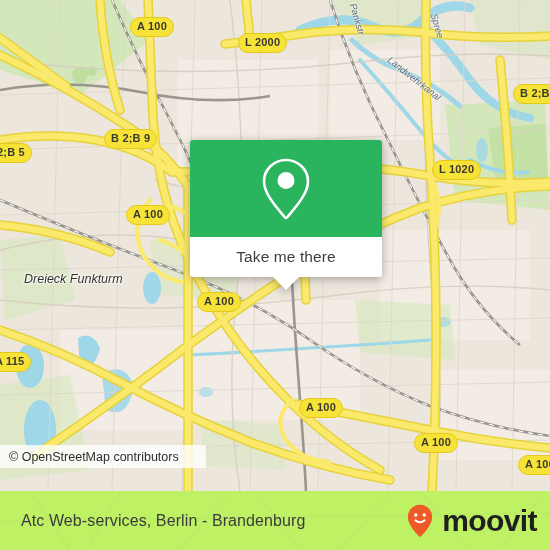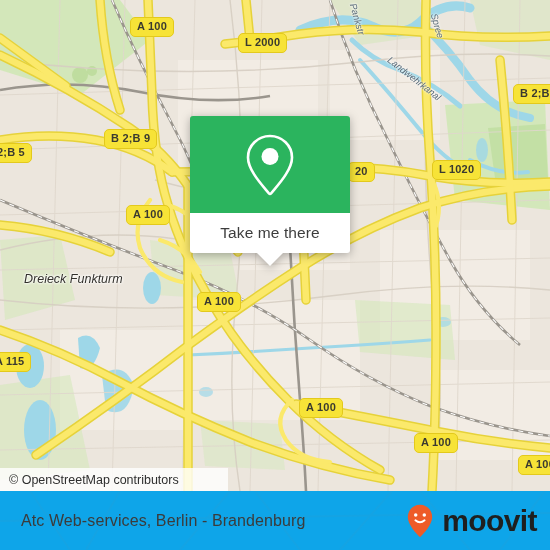--- a/index.html
+++ b/index.html
@@ -19,21 +19,21 @@
     background: #ece6dd;
     overflow: hidden;
   }
   #map svg { position: absolute; left: 0; top: 0; display: block; }
 
   
   .shield {
     position: absolute;
     background: #f7e337;
     border: 1.6px solid #e3c91c;
-    border-radius: 5px;
+    border-radius: 10px;
     color: #3a3a30;
     font-size: 11px;
     font-weight: bold;
     letter-spacing: .2px;
     line-height: 1;
     padding: 3px 6px 4px 6px;
     white-space: nowrap;
     font-family: "Liberation Sans", sans-serif;
   }
 
@@ -53,22 +53,22 @@
     font-size: 9.5px;
     color: #5a6b78;
     white-space: nowrap;
     text-shadow: 0 0 3px #fff, 0 0 2px #fff;
     transform-origin: left center;
   }
 
   
   #callout {
     position: absolute;
-    left: 190px; top: 116px;
-    width: 160px;
+    left: 190px; top: 140px;
+    width: 192px;
     filter: drop-shadow(0 2px 5px rgba(0,0,0,.30));
   }
   #callout-top {
     height: 97px;
     background: #2bb45e;
     border-radius: 3px 3px 0 0;
     display: flex; align-items: center; justify-content: center;
   }
   #callout-bottom {
     height: 40px;
@@ -88,37 +88,37 @@
     margin-left: -13px;
     width: 0; height: 0;
     border-left: 13px solid transparent;
     border-right: 13px solid transparent;
     border-top: 13px solid #ffffff;
   }
 
   
   #attribution {
     position: absolute;
-    left: 0; top: 468px;
+    left: 0; top: 445px;
     height: 23px;
-    width: 228px;
+    width: 206px;
     background: rgba(255,255,255,.80);
     display: flex; align-items: center;
     padding-left: 9px;
     font-size: 12.5px;
     color: #2e2e2e;
     white-space: nowrap;
   }
 
   
   #footer {
     position: absolute;
     left: 0; top: 491px;
     width: 550px; height: 59px;
-    background: #0ea5e9;
+    background: #bef264;
     display: flex; align-items: center;
     overflow: hidden;
   }
   #footer-watermark {
     position: absolute; left: 0; top: 0;
     width: 550px; height: 59px;
     opacity: .05;
   }
   #footer-title {
     position: relative;

